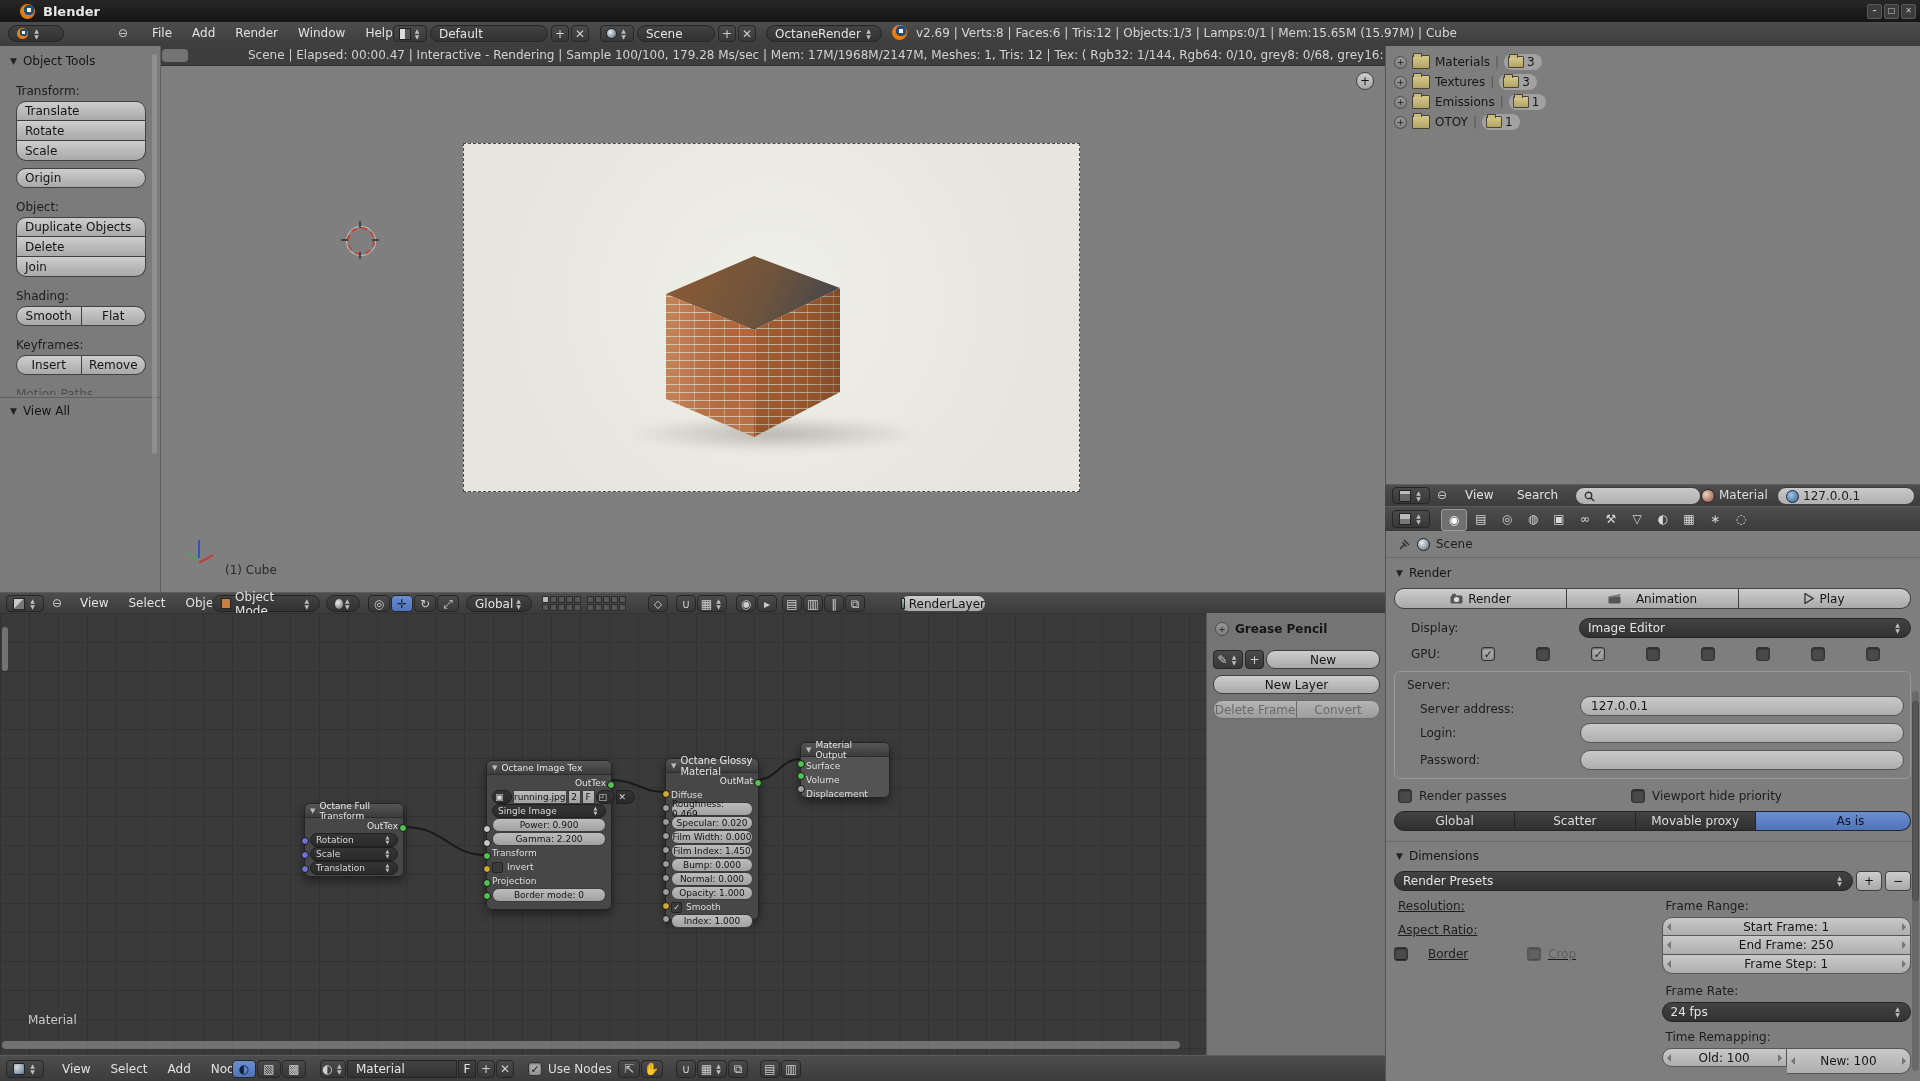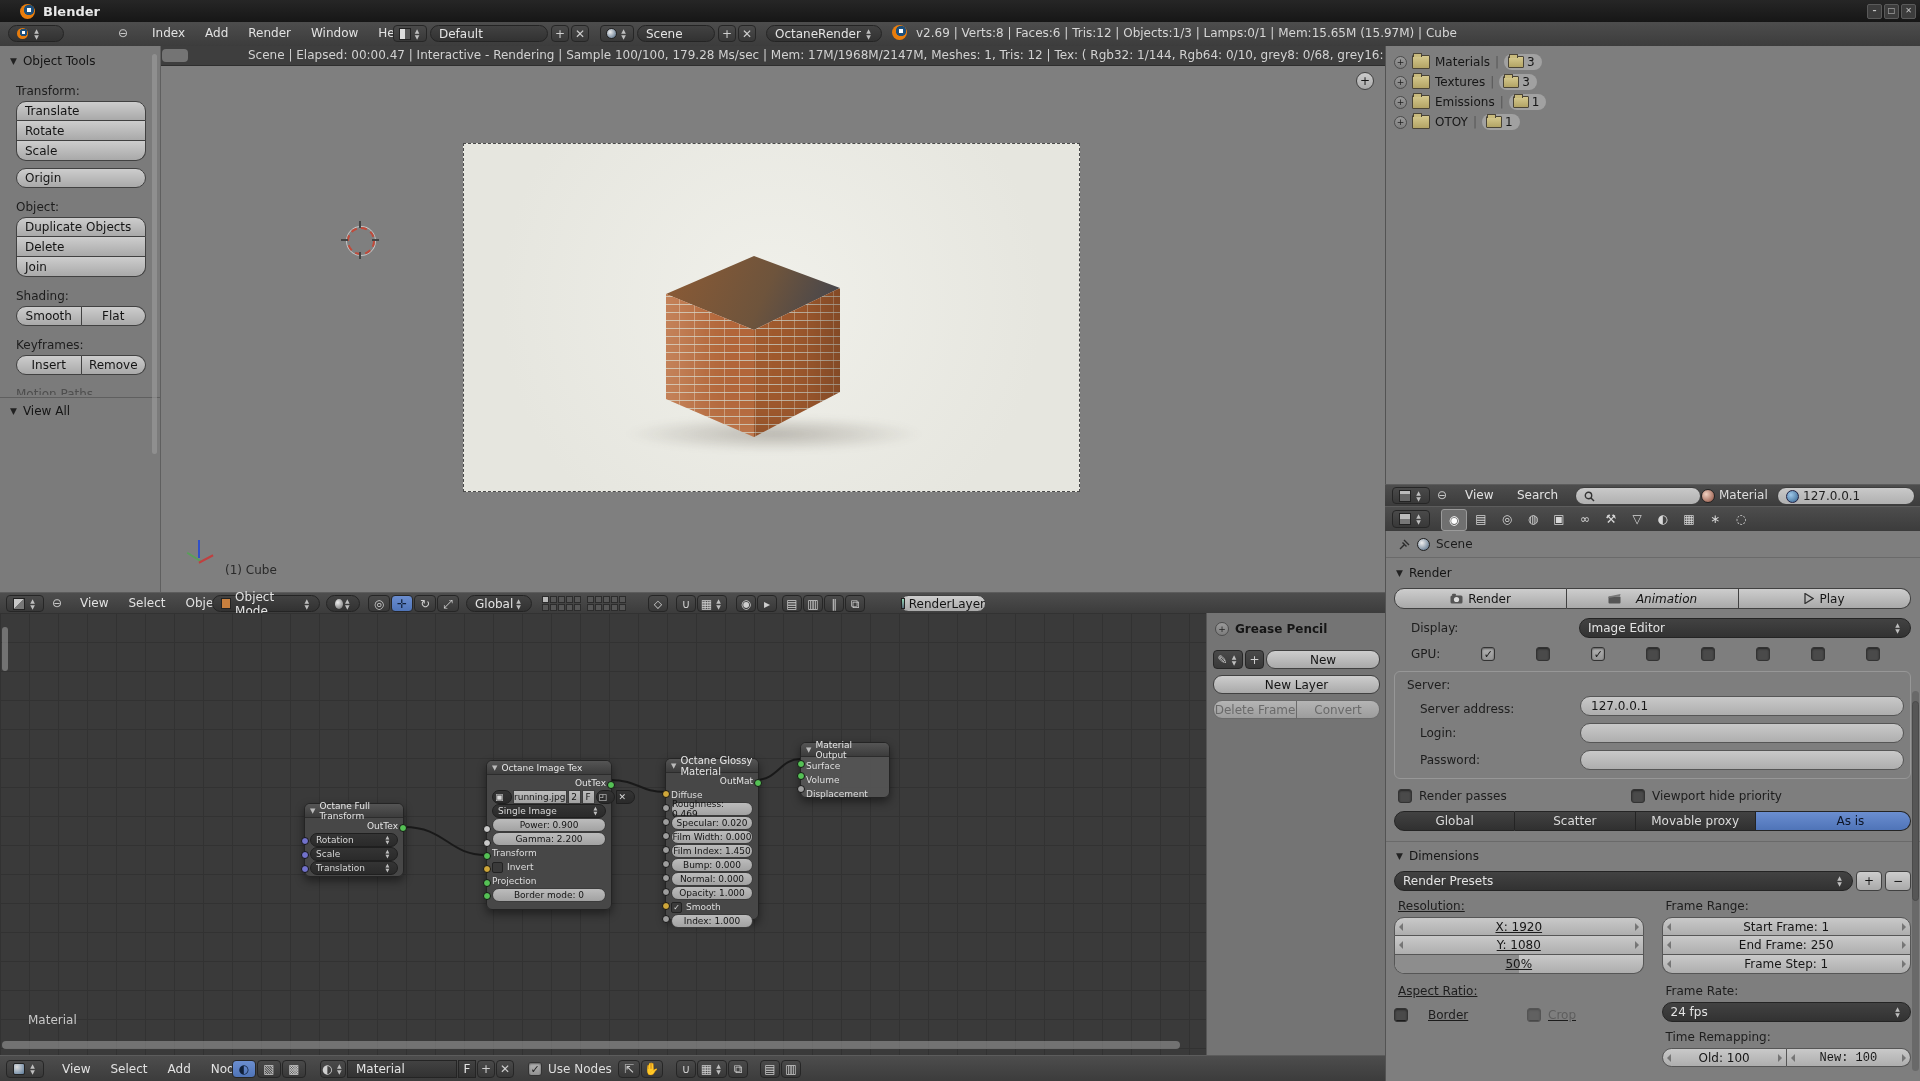--- a/index.html
+++ b/index.html
@@ -92,21 +92,21 @@
   </span>
 </div>
 
 <div class="abs menubar">
   <div class="abs btn-dark pill" style="left:8px;top:3px;width:56px;height:17px;gap:4px;">
     <span class="logo" style="width:11px;height:11px;"></span>
     <span class="updown">▲<br>▼</span>
   </div>
   <span class="abs" style="left:118px;top:4px;color:#c9c9c9;">⊖</span>
   <div class="abs" style="left:142px;top:2px;display:flex;">
-    <span class="menu-item">Index</span>
+    <span class="menu-item">File</span>
     <span class="menu-item">Add</span>
     <span class="menu-item">Render</span>
     <span class="menu-item">Window</span>
     <span class="menu-item">Help</span>
   </div>
   <div class="abs iconbtn" style="left:393px;top:3px;width:34px;height:17px;gap:2px;">
     <span style="display:inline-block;width:10px;height:10px;background:linear-gradient(90deg,#ddd 45%,#555 45%);border:1px solid #222;"></span>
     <span class="updown">▲<br>▼</span>
   </div>
   <div class="abs btn-dark pill" style="left:430px;top:3px;width:118px;height:17px;">
@@ -641,21 +641,21 @@
   </div>
   <div style="display:flex;margin:8px 10px 0 8px;">
     <div class="btn-light" style="flex:1;height:21px;gap:5px;border-radius:10px 0 0 10px;">
       <svg width="13" height="11" viewBox="0 0 13 11">
           <rect x="0.5" y="2.5" width="12" height="8" rx="1.5" fill="#555"></rect>
           <circle cx="6.5" cy="6.5" r="2.6" fill="#ddd"></circle>
           <rect x="2" y="0.8" width="4" height="2.2" rx="1" fill="#555"></rect>
         </svg>
       <span>Render</span>
     </div>
-    <div class="btn-light" style="flex:1;height:21px;gap:15px;border-radius:0;border-left:none;font-style:italic;">
+    <div class="btn-light" style="flex:1;height:21px;gap:15px;border-radius:0;border-left:none;">
       <svg width="13" height="11" viewBox="0 0 13 11">
           <rect x="0.5" y="3.5" width="12" height="7" rx="1" fill="#555"></rect>
           <path d="M0.5 3.5 L12.5 1 L12 3 L0.5 5 Z" fill="#777"></path>
         </svg>
       <span>Animation</span>
     </div>
     <div class="btn-light" style="flex:1;height:21px;gap:5px;border-radius:0 10px 10px 0;border-left:none;">
       <svg width="10" height="11" viewBox="0 0 10 11">
           <path d="M1 0.5 L9 5.5 L1 10.5 Z" fill="none" stroke="#333" stroke-width="1.3"></path>
         </svg>
@@ -719,36 +719,20 @@
       <span>Render Presets</span>
         <span class="updown">▲<br>▼</span>
     </div>
     <div class="btn-light" style="width:26px;height:20px;">+</div>
     <div class="btn-light" style="width:26px;height:20px;">−</div>
   </div>
   <div style="display:flex;margin:8px 10px 0 8px;gap:18px;">
 
     <div style="flex:1;text-decoration:underline;">
       <div class="label-d" style="margin:0 0 4px 4px;">Resolution:</div>
-      <div class="stack">
-        <div class="val" style="height:19px;">
-            <span class="la"></span>
-            <span>X: 1920</span>
-            <span class="ra"></span>
-          </div>
-        <div class="val" style="height:19px;">
-            <span class="la"></span>
-            <span>Y: 1080</span>
-            <span class="ra"></span>
-          </div>
-        <div class="val" style="height:19px;overflow:hidden;">
-          <span class="abs" style="left:0;top:0;bottom:0;width:50%;background:#8d8d8d;"></span>
-          <span style="position:relative;">50%</span>
-        </div>
-      </div>
       <div class="label-d" style="margin:10px 0 4px 4px;">Aspect Ratio:</div>
       <div style="display:flex;align-items:center;margin-top:10px;gap:7px;">
         <span class="chk">✓</span>
         <span class="label-d" style="width:92px;">Border</span>
         <span class="chk" style="opacity:.55;">✓</span>
         <span style="color:#5e5e5e;">Crop</span>
       </div>
     </div>
 
     <div style="flex:1;">
@@ -775,21 +759,21 @@
         <span>24 fps</span>
           <span class="updown">▲<br>▼</span>
       </div>
       <div class="label-d" style="margin:8px 0 4px 4px;">Time Remapping:</div>
       <div style="display:flex;">
         <div class="val" style="flex:1;height:19px;border-radius:10px 0 0 10px;">
             <span class="la"></span>
             <span>Old: 100</span>
             <span class="ra"></span>
           </div>
-        <div class="val" style="flex:1;height:19px;border-radius:0 10px 10px 0;border-left:none;font-family:Liberation Mono, monospace;">
+        <div class="val" style="flex:1;height:26px;border-radius:0 10px 10px 0;border-left:none;">
             <span class="la"></span>
             <span>New: 100</span>
             <span class="ra"></span>
           </div>
       </div>
     </div>
   </div>
   <div class="abs" style="right:2px;top:160px;width:7px;height:380px;background:#696969;border-radius:4px;">
     <div class="abs" style="left:0;top:10px;width:7px;height:200px;background:#565656;border:1px solid #4a4a4a;border-radius:4px;box-sizing:border-box;"></div>
   </div>

